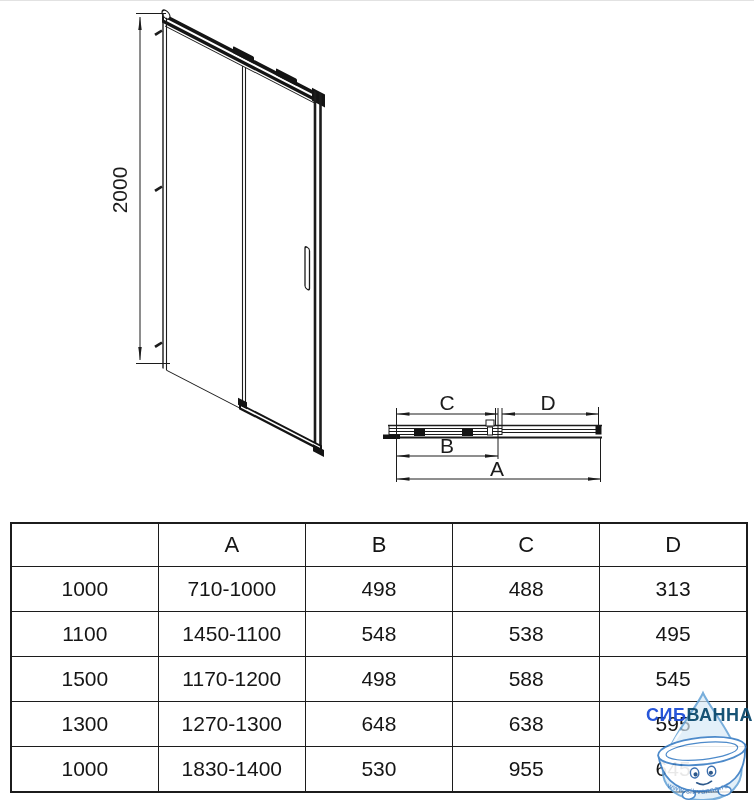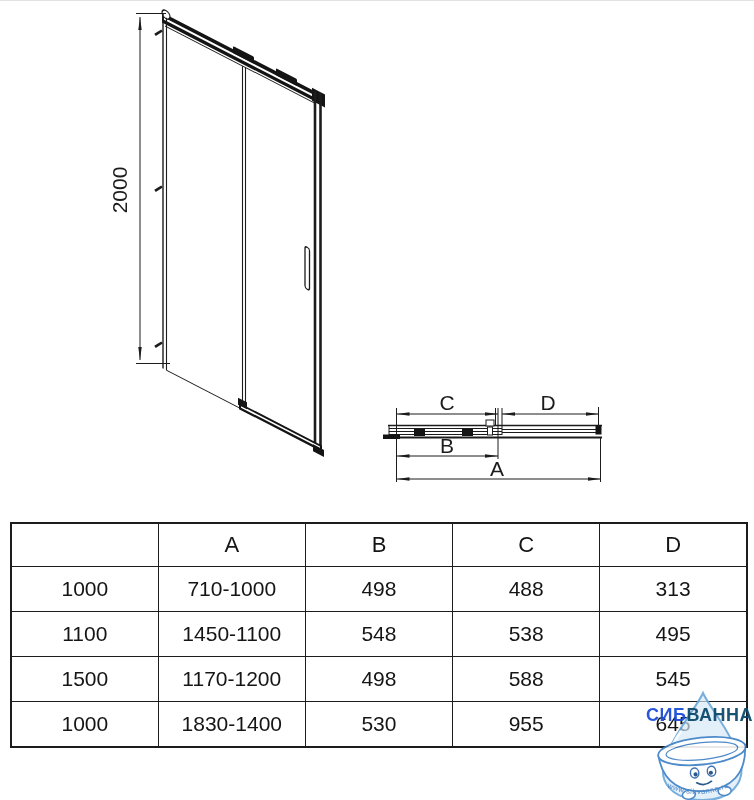--- a/index.html
+++ b/index.html
@@ -160,20 +160,27 @@
         <td>548</td>
         <td>538</td>
         <td>495</td>
       </tr>
       <tr>
         <td>1500</td>
         <td>1170-1200</td>
         <td>498</td>
         <td>588</td>
         <td>545</td>
+      </tr>
+      <tr>
+        <td>1300</td>
+        <td>1270-1300</td>
+        <td>648</td>
+        <td>638</td>
+        <td>595</td>
       </tr>
       <tr>
         <td>1000</td>
         <td>1830-1400</td>
         <td>530</td>
         <td>955</td>
         <td>645</td>
       </tr>
     </tbody>
   </table>

